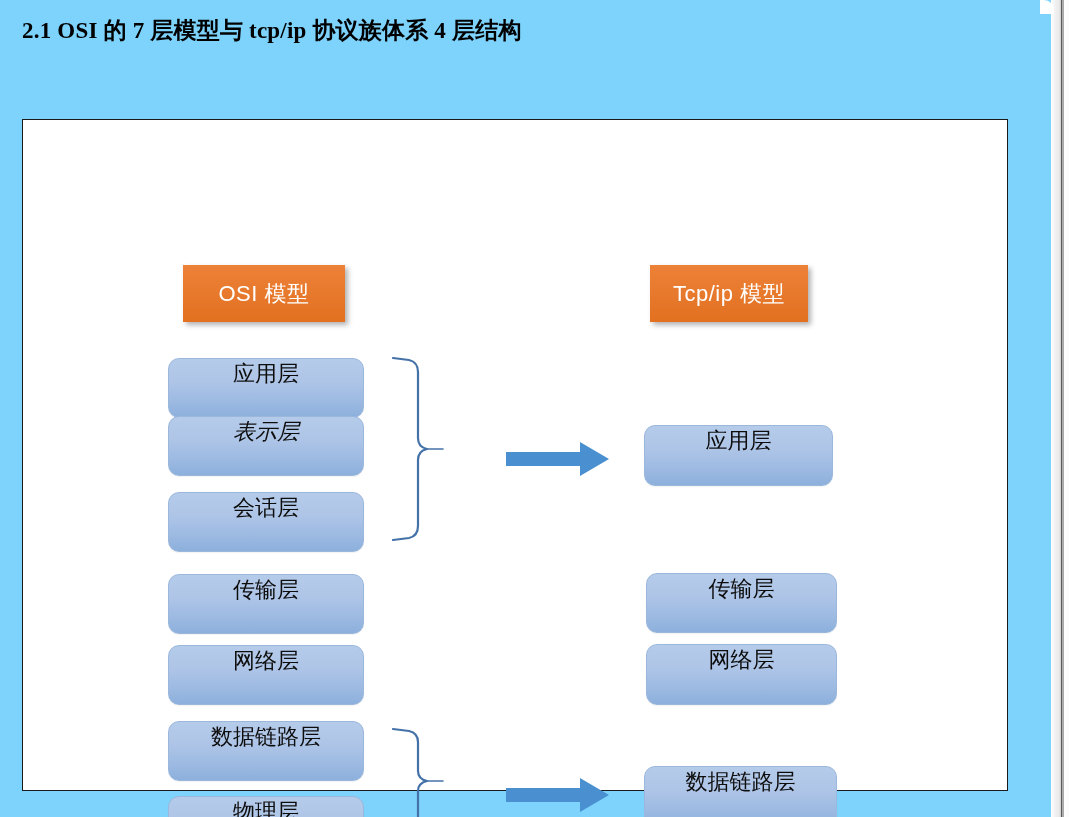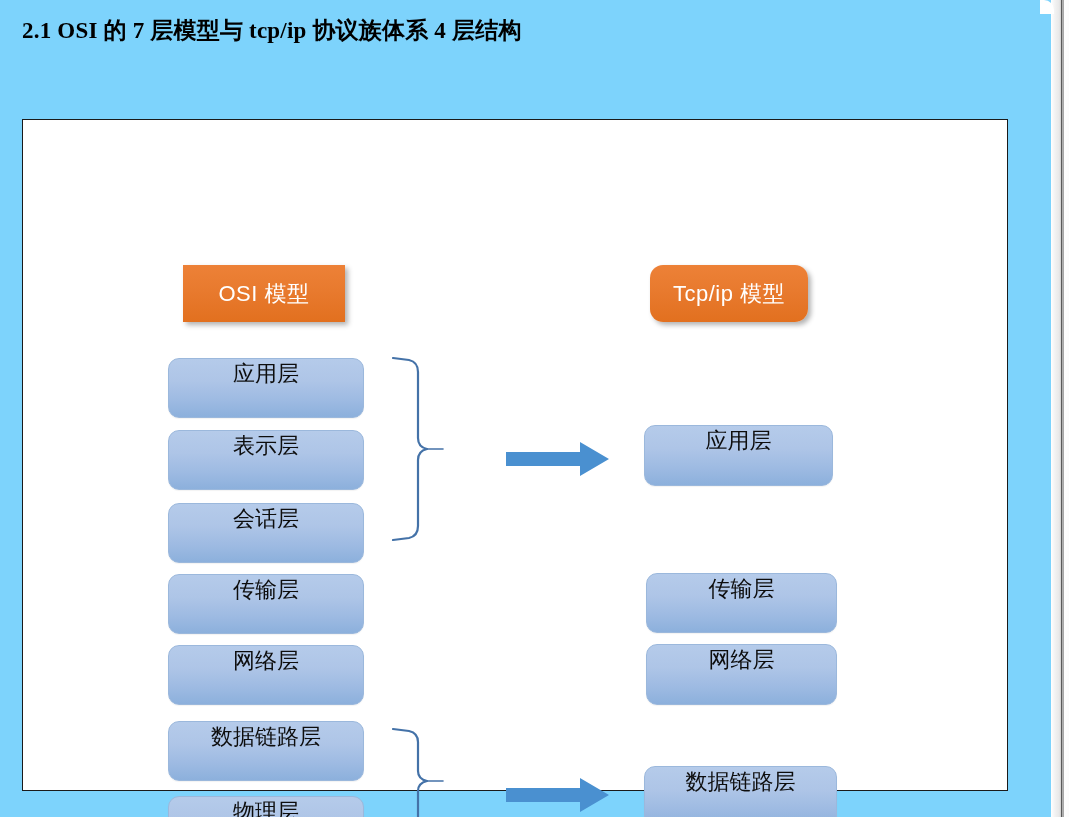--- a/index.html
+++ b/index.html
@@ -95,42 +95,42 @@
     align-items: center;
     justify-content: center;
     color: #ffffff;
     font-size: 22px;
     letter-spacing: 0.5px;
     background: linear-gradient(to bottom, #ed8137 0%, #e87a2e 45%, #e2701f 100%);
     box-shadow: 3px 3px 5px rgba(0,0,0,0.30);
     box-sizing: border-box;
   }
   .col-header.osi    { left: 160px; top: 145px; width: 162px; height: 57px; }
-  .col-header.tcpip  { left: 627px; top: 145px; width: 158px; height: 57px; border-radius: 13px; }
+  .col-header.tcpip  { left: 627px; top: 145px; width: 158px; height: 57px; }
 
   
   .layer-box {
     position: absolute;
     display: flex;
     align-items: flex-start;
     justify-content: center;
     font-size: 22px;
     color: #0d0d0d;
     border: 1px solid #9bb8dc;
     border-radius: 11px;
     background: linear-gradient(to bottom, #b5cbea 0%, #aec5e7 38%, #9dbae2 72%, #8cb0dc 100%);
     box-sizing: border-box;
     box-shadow: 0 1px 1px rgba(0,0,0,0.05);
   }
 
   
   .osi-col .layer-box { left: 145px; width: 196px; height: 60px; }
   .osi-col .layer-box:nth-of-type(1) { top: 238px; }
-  .osi-col .layer-box:nth-of-type(2) { top: 310px; }
-  .osi-col .layer-box:nth-of-type(3) { top: 383px; }
+  .osi-col .layer-box:nth-of-type(2) { top: 296px; font-style: italic; }
+  .osi-col .layer-box:nth-of-type(3) { top: 372px; }
   .osi-col .layer-box:nth-of-type(4) { top: 454px; }
   .osi-col .layer-box:nth-of-type(5) { top: 525px; }
   .osi-col .layer-box:nth-of-type(6) { top: 601px; }
   .osi-col .layer-box:nth-of-type(7) { top: 676px; }
 
   
   .tcp-col .layer-box:nth-of-type(1) { left: 621px; top: 305px; width: 189px; height: 61px; }
   .tcp-col .layer-box:nth-of-type(2) { left: 623px; top: 453px; width: 191px; height: 60px; }
   .tcp-col .layer-box:nth-of-type(3) { left: 623px; top: 524px; width: 191px; height: 61px; }
   .tcp-col .layer-box:nth-of-type(4) { left: 621px; top: 646px; width: 193px; height: 62px; }

